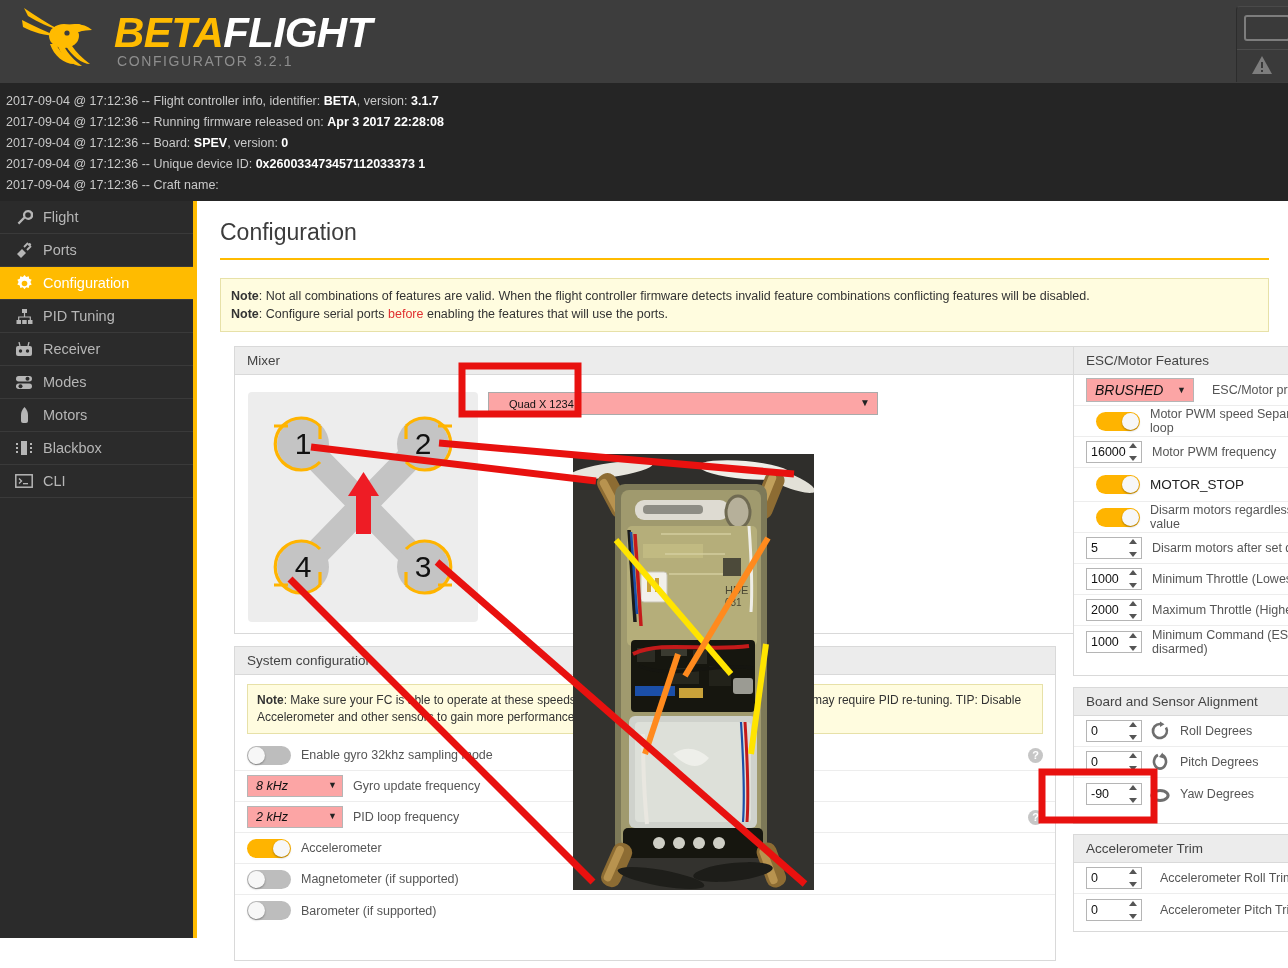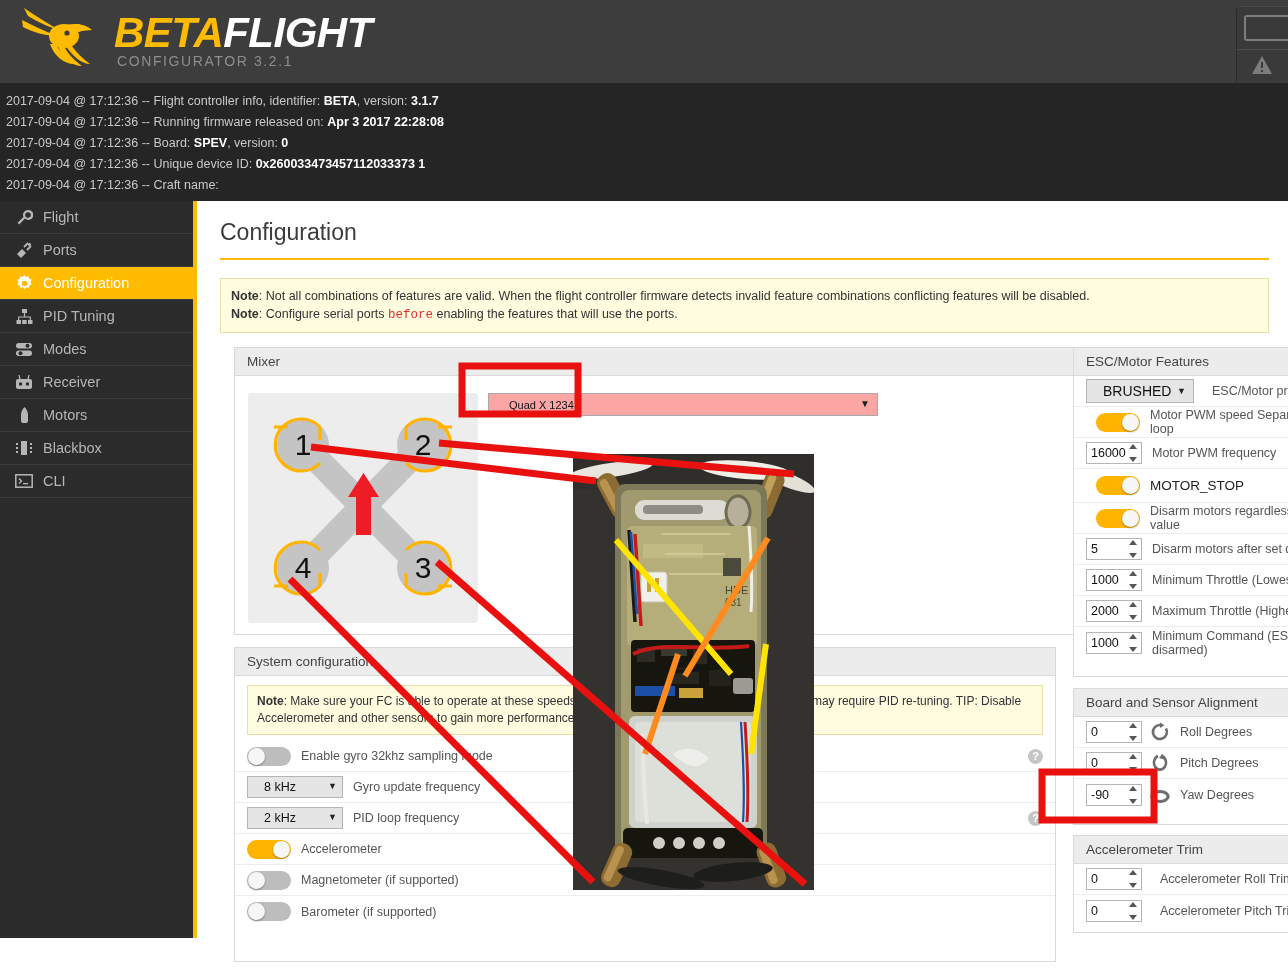--- a/index.html
+++ b/index.html
@@ -65,21 +65,21 @@
   .page-title {
     margin: 18px 0 0 19px; font-size: 23px; color: #3c3c3c; font-weight: normal;
   }
   .title-rule { margin: 12px 19px 0 19px; height: 2px; background: #ffbb00; }
 
   .note-box {
     margin: 18px 19px 0 19px; background: #fffcdf; border: 1px solid #e7e1a8;
     padding: 8px 10px; font-size: 12.5px; color: #333; line-height: 18px;
   }
   .note-box b { font-weight: bold; }
-  .note-red { color: #e03030; font-family: Liberation Mono, monospace; }
+  .note-red { color: #e03030; }
 
   .panels { position: relative; margin: 14px 0 0 19px; }
 
   .panel {
     position: absolute; background: #ffffff; border: 1px solid #d9d9d9;
   }
   .panel-head {
     height: 28px; background: #ececec; border-bottom: 1px solid #d9d9d9;
     font-size: 13.5px; color: #444; padding: 6px 0 0 12px;
   }
@@ -130,22 +130,22 @@
     position: absolute; right: 4px; top: 2px; width: 9px; height: 18px;
     display: flex; flex-direction: column; justify-content: space-between; pointer-events: none;
   }
   .spin-arrows i { display: block; width: 0; height: 0; border-left: 4.5px solid transparent; border-right: 4.5px solid transparent; }
   .spin-arrows i.up { border-bottom: 5px solid #555; }
   .spin-arrows i.dn { border-top: 5px solid #555; }
 
   .mini-select-wrap { position: relative; flex: 0 0 96px; }
   select.mini-select {
     width: 96px; height: 22px; font-size: 12.5px; border: 1px solid #b5b5b5;
-    background: #e5e5e5; padding-left: 16px; color: #111;
-    font-family: "Liberation Sans", sans-serif; -webkit-appearance: none; appearance: none;
+    background: #fca5a5; padding-left: 8px; color: #111;
+    font-family: "Liberation Sans", sans-serif; -webkit-appearance: none; appearance: none; font-style: italic;
   }
   .mini-arrow { position: absolute; right: 6px; top: 5px; font-size: 9px; color: #222; pointer-events: none; }
 
   .sub-note {
     margin: 9px 12px 6px 12px; background: #fffcdf; border: 1px solid #e7e1a8;
     padding: 7px 9px; font-size: 12px; color: #333; line-height: 17px;
   }
 
   .align-icon { width: 20px; height: 20px; margin-left: 8px; flex: 0 0 20px; }
 
@@ -250,38 +250,38 @@
             <rect x="6.2" y="12" width="4.5" height="4" fill="#b6b6b6"></rect>
             <rect x="12" y="12" width="4.5" height="4" fill="#b6b6b6"></rect>
             <path d="M8.5 5 v4 M2.7 12 v-3 h11.6 v3" stroke="#b6b6b6" stroke-width="1.2" fill="none"></path>
           </svg>
       </span>
       <span>PID Tuning</span>
     </div>
     <div class="navitem">
       <span class="navicon">
         <svg width="18" height="15" viewBox="0 0 18 15">
+            <rect x="1" y="4" width="16" height="10" rx="2" fill="#b6b6b6"></rect>
+            <path d="M5 4 L4 0 M13 4 L14 0" stroke="#b6b6b6" stroke-width="1.3"></path>
+            <circle cx="5.5" cy="9" r="1.7" fill="#2b2b2b"></circle>
+            <circle cx="12.5" cy="9" r="1.7" fill="#2b2b2b"></circle>
+          </svg>
+      </span>
+      <span>Receiver</span>
+    </div>
+    <div class="navitem">
+      <span class="navicon">
+        <svg width="18" height="15" viewBox="0 0 18 15">
             <rect x="1" y="1" width="16" height="5.5" rx="2.7" fill="#b6b6b6"></rect>
             <circle cx="12.5" cy="3.8" r="2" fill="#2b2b2b"></circle>
             <rect x="1" y="8.5" width="16" height="5.5" rx="2.7" fill="#b6b6b6"></rect>
             <circle cx="5.5" cy="11.2" r="2" fill="#2b2b2b"></circle>
           </svg>
       </span>
       <span>Modes</span>
-    </div>
-    <div class="navitem">
-      <span class="navicon">
-        <svg width="18" height="15" viewBox="0 0 18 15">
-            <rect x="1" y="4" width="16" height="10" rx="2" fill="#b6b6b6"></rect>
-            <path d="M5 4 L4 0 M13 4 L14 0" stroke="#b6b6b6" stroke-width="1.3"></path>
-            <circle cx="5.5" cy="9" r="1.7" fill="#2b2b2b"></circle>
-            <circle cx="12.5" cy="9" r="1.7" fill="#2b2b2b"></circle>
-          </svg>
-      </span>
-      <span>Receiver</span>
     </div>
     <div class="navitem">
       <span class="navicon">
         <svg width="13" height="17" viewBox="0 0 13 17">
             <path d="M6.5 0 C9 3 10 5 10 8 v6 a2 2 0 0 1-2 2 H5 a2 2 0 0 1-2-2 V8 c0-3 1-5 3.5-8z" fill="#b6b6b6"></path>
           </svg>
       </span>
       <span>Motors</span>
     </div>
     <div class="navitem">

